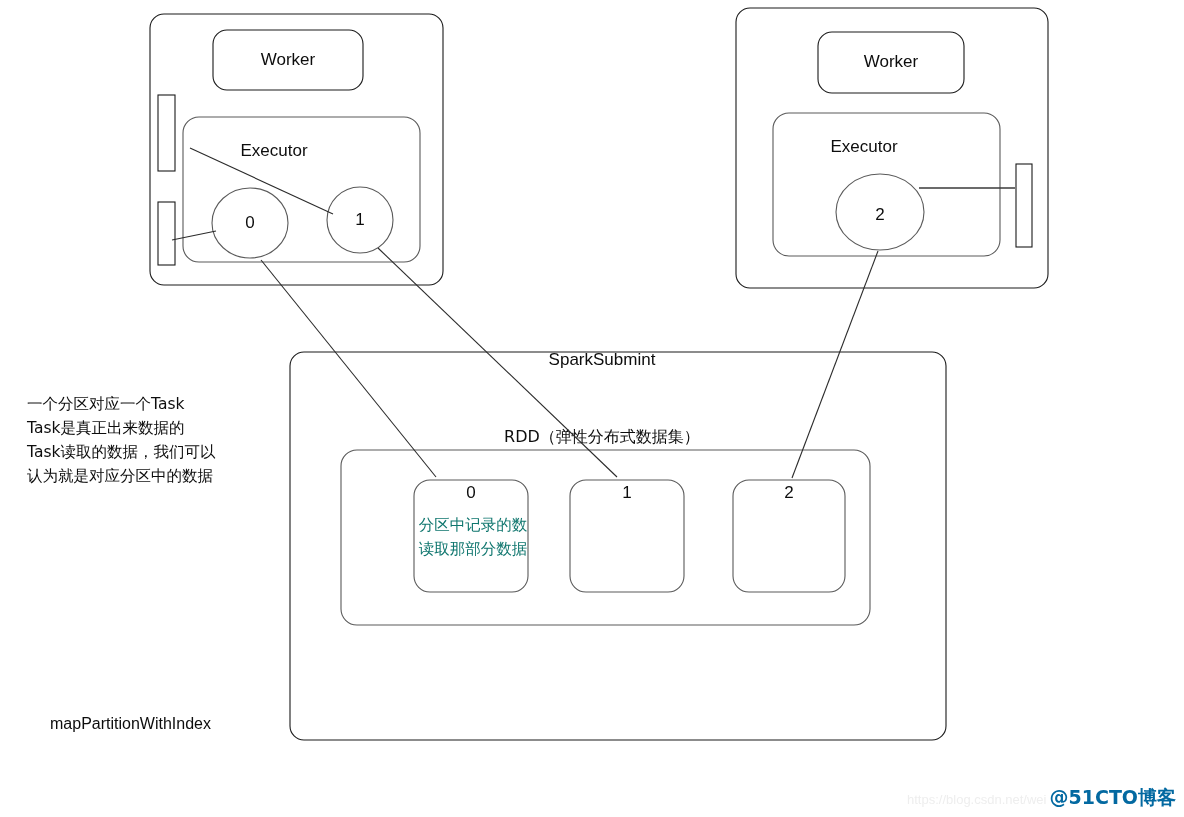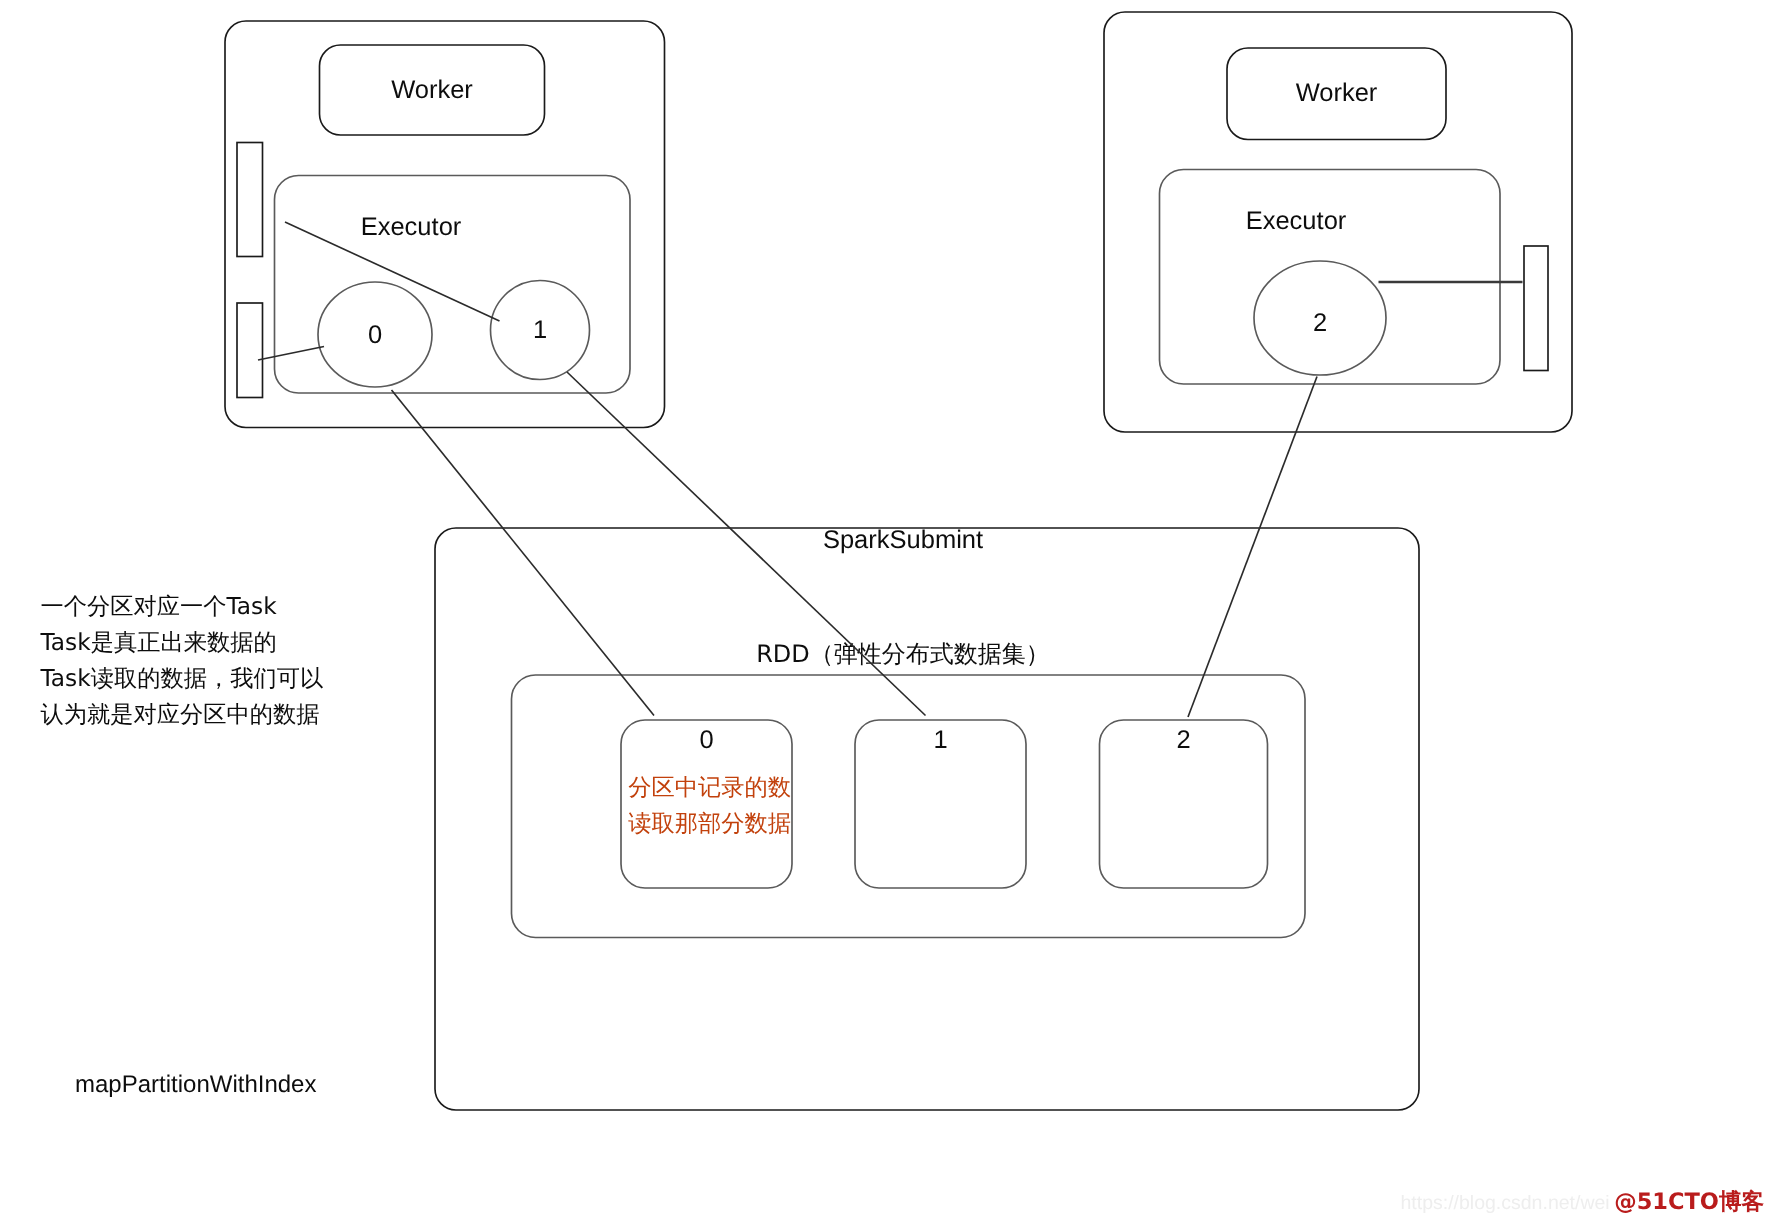--- a/index.html
+++ b/index.html
@@ -77,21 +77,21 @@
   #bottom-note {
     left: 50px;
     top: 712px;
     font-family: "Liberation Sans", "DejaVu Sans", sans-serif;
     font-size: 16px;
   }
   .partition-note {
     position: absolute;
     font-family: "DejaVu Sans", "Liberation Sans", sans-serif;
     font-size: 15.5px;
-    color: #c2410c;
+    color: #0f766e;
     line-height: 24px;
     white-space: pre;
     text-align: center;
   }
   #partition-0-note {
     left: 393px;
     top: 513px;
     width: 160px;
   }
   #watermark {
@@ -103,22 +103,22 @@
     gap: 3px;
     opacity: 1;
   }
   #watermark .wm-url {
     font-family: "Liberation Sans", "DejaVu Sans", sans-serif;
     font-size: 13px;
     color: #eeeeee;
   }
   #watermark .wm-brand {
     font-family: "DejaVu Sans", "Liberation Sans", sans-serif;
-    font-size: 15px;
-    color: #b91c1c;
+    font-size: 19px;
+    color: #0369a1;
     font-weight: bold;
   }
 </style>
 </head>
 <body>
 
 <svg id="diagram" viewBox="0 0 1184 817">
 
   <g>
     <rect class="shape" x="150" y="14" width="293" height="271" rx="14" ry="14"></rect>

